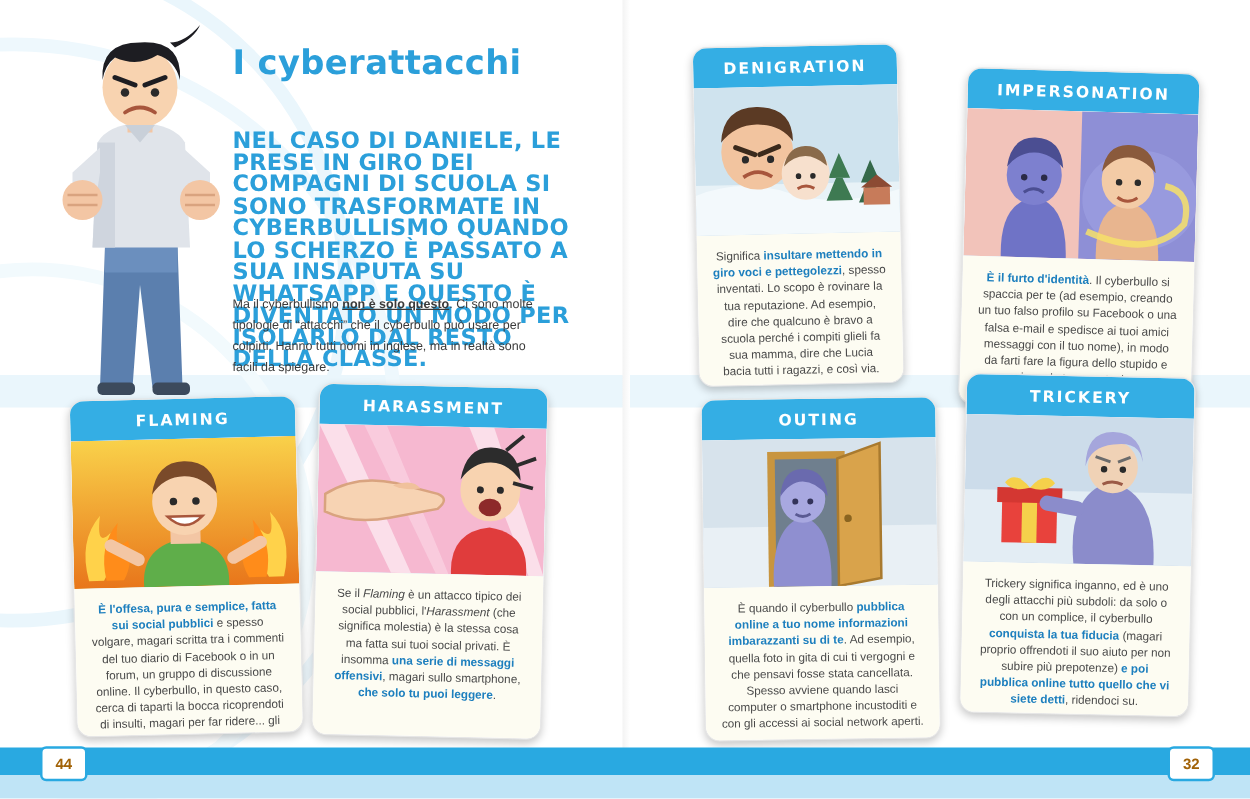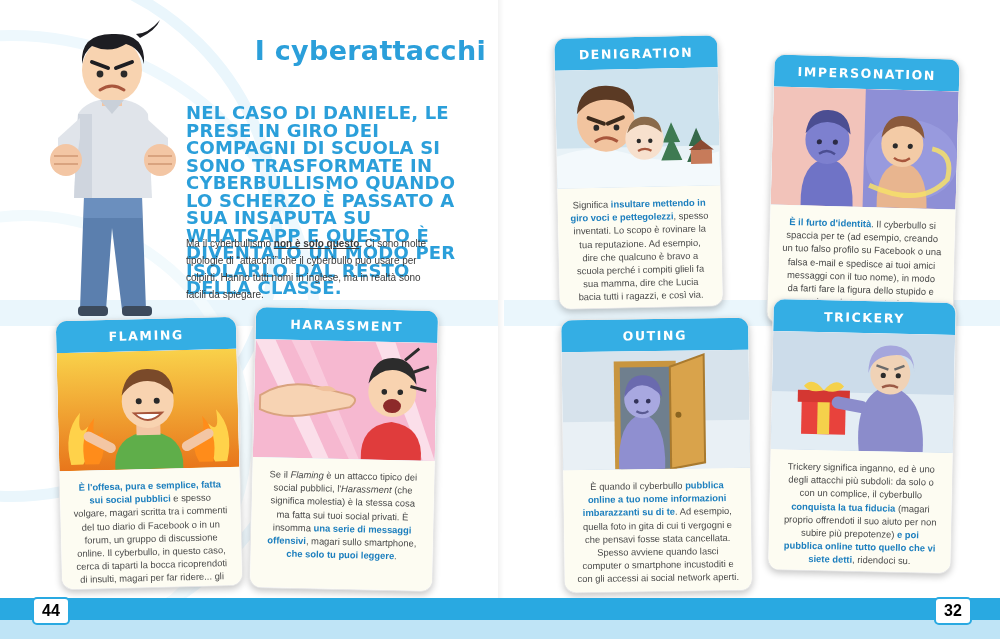--- a/index.html
+++ b/index.html
@@ -69,22 +69,22 @@
     background: #bfe4f6;
   }
   .page-num {
     position: absolute;
     top: 597px;
     width: 34px;
     height: 24px;
     background: #ffffff;
     border: 2px solid #29a9e1;
     border-radius: 5px;
-    color: #000000;
-    font-size: 16px;
+    color: #a16207;
+    font-size: 12px;
     font-weight: bold;
     display: flex;
     align-items: center;
     justify-content: center;
   }
   .page-num-left  { left: 32px; }
   .page-num-right { left: 934px; }
 
   
   #title {
@@ -93,21 +93,20 @@
     top: 36px;
     width: 300px;
   }
   .title-line {
     font-family: "DejaVu Sans", sans-serif;
     color: #2b9fda;
     font-weight: bold;
     font-size: 27px;
     line-height: 30px;
     letter-spacing: 0.3px;
-    text-align: right;
   }
   #intro-caps {
     position: absolute;
     left: 186px;
     top: 104px;
     width: 270px;
     color: #2b9fda;
     font-family: "DejaVu Sans", sans-serif;
     font-weight: bold;
     font-size: 18px;

